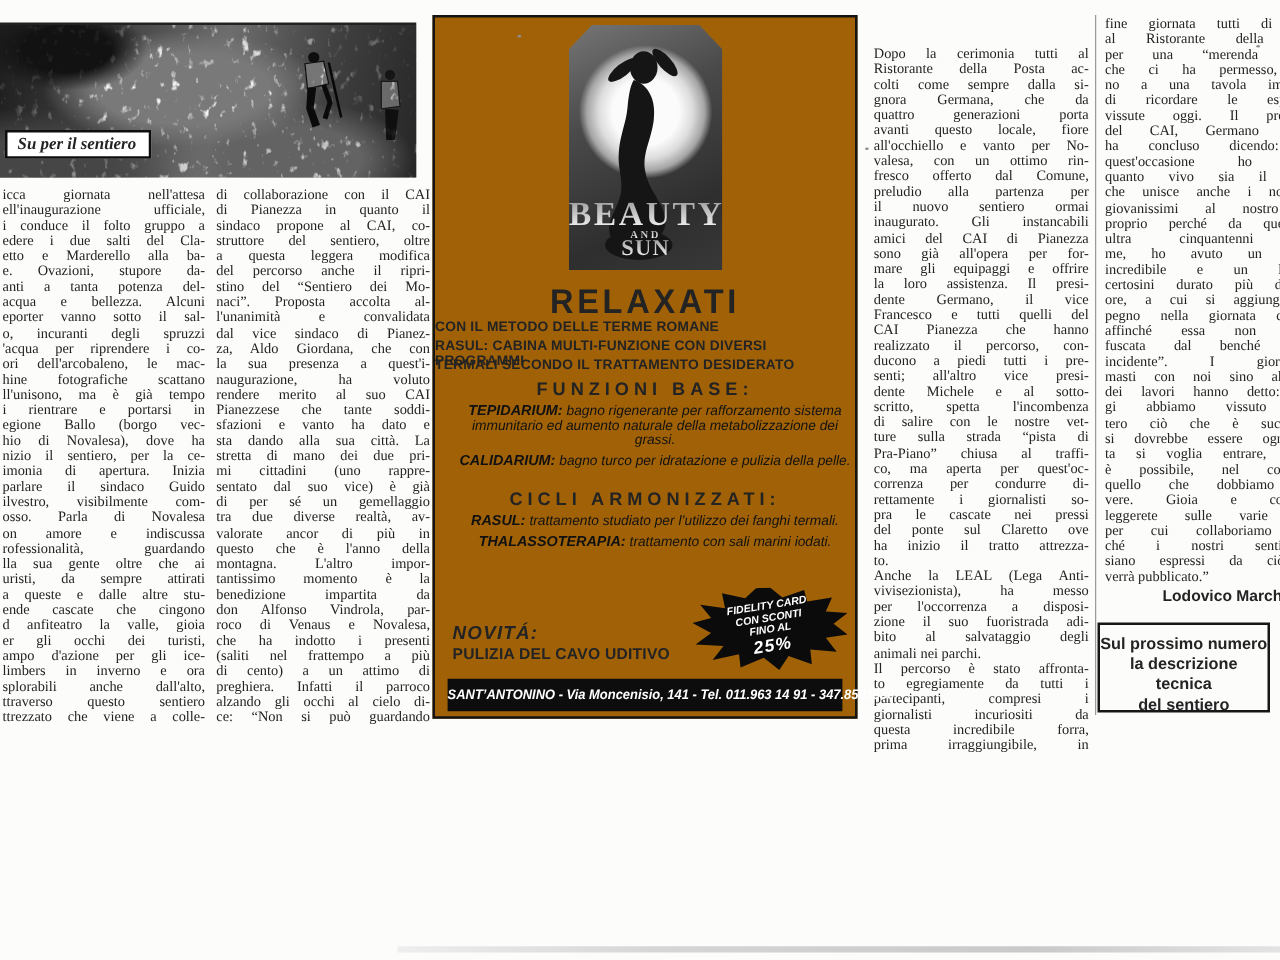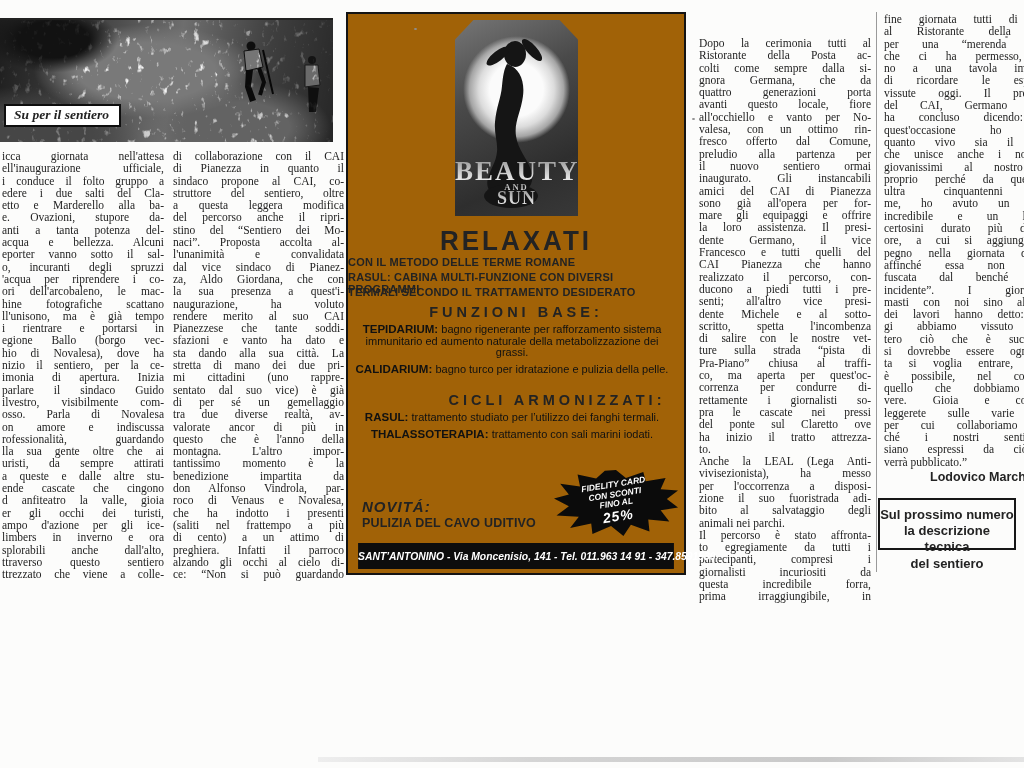--- a/index.html
+++ b/index.html
@@ -23,21 +23,21 @@
   .news-line.short{text-align-last:left;}
   #col1{left:2px;top:150px;width:162px;}
   #col2{left:173px;top:150px;width:171px;}
   #col3{left:699px;top:13px;width:172px;margin-top:24px;}
   #col4clip{position:absolute;left:884px;top:13px;width:140px;height:462px;overflow:hidden;}
   #col4{position:relative;width:168px;font-size:11.5px;line-height:12.3px;}
   .vrule{position:absolute;left:876px;top:12px;width:1px;height:560px;background:#9a9a9a;}
   .sigclip{position:absolute;left:884px;top:470px;width:140px;height:18px;overflow:hidden;}
   .signature{width:170px;padding-left:46px;font-family:"Liberation Sans","DejaVu Sans",sans-serif;
     font-weight:bold;font-size:12.5px;white-space:nowrap;}
-  .next-box{position:absolute;left:878px;top:498px;width:138px;height:52px;border:2px solid #161616;
+  .next-box{position:absolute;left:878px;top:498px;width:138px;height:72px;border:2px solid #161616;
     font-family:"Liberation Sans","DejaVu Sans",sans-serif;font-weight:bold;font-size:13px;
     line-height:16.2px;text-align:center;padding-top:7px;box-sizing:border-box;}
   
   .ad{position:absolute;left:346px;top:12px;width:340px;height:563px;border:2px solid #141414;
       box-sizing:border-box;background:#a16207;font-family:"Liberation Sans","DejaVu Sans",sans-serif;}
   .logo{position:absolute;left:107px;top:6px;width:123px;height:196px;
     clip-path:polygon(15% 0,85% 0,100% 10%,100% 100%,0 100%,0 10%);
     background:linear-gradient(155deg,#757575,#4a4a4a 35%,#2e2e2e 75%,#383838);}
   .sun{position:absolute;left:6px;top:14px;width:111px;height:111px;border-radius:50%;
     background:radial-gradient(circle at 50% 50%,#fbfbfb 0 34%,#dcdcdc 48%,#a5a5a5 60%,rgba(130,130,130,0) 68%);}
@@ -48,22 +48,22 @@
     color:transparent;}
   .w-beauty{top:136px;font-size:27px;letter-spacing:2px;}
   .w-and{top:162px;font-size:8.5px;letter-spacing:2px;}
   .w-sun{top:168px;font-size:18px;letter-spacing:1px;}
   .headline{position:absolute;top:212px;width:100%;text-align:center;font-weight:bold;
     font-size:26px;letter-spacing:3px;transform:scaleY(1.05);}
   .sub{position:absolute;width:100%;font-weight:bold;font-size:11px;letter-spacing:.2px;}
   .sub1{top:242px;}.sub2{top:257px;}.sub3{top:272px;}
   .sec-title{position:absolute;width:100%;text-align:center;font-weight:bold;font-size:14.5px;
     letter-spacing:4px;}
-  .t1{top:290px;}.t2{top:378px;padding-left:41px;}
-  .treats{position:absolute;left:0;width:328px;}
+  .t1{top:290px;}.t2{top:378px;}
+  .treats{position:absolute;left:12px;width:328px;font-style:italic;}
   .l1{top:310px;}.l2{top:398px;}
   .treat-line{text-align:center;font-size:11px;line-height:11.6px;margin-bottom:5px;color:#111;}
   .treat-line b{font-size:11.5px;}
   .novita{position:absolute;left:14px;top:484px;font-weight:bold;font-style:italic;font-size:15px;letter-spacing:1px;}
   .pulizia{position:absolute;left:14px;top:502px;font-weight:bold;font-size:12.5px;letter-spacing:.2px;}
   .star{position:absolute;left:206px;top:456px;width:124px;height:66px;background:#0b0b0b;
     clip-path:polygon(50% 0%,58% 12%,72% 3%,74% 17%,90% 12%,86% 29%,100% 31%,91% 44%,100% 57%,86% 61%,93% 78%,76% 75%,77% 93%,62% 83%,56% 100%,46% 85%,31% 97%,30% 81%,13% 88%,20% 71%,2% 69%,12% 55%,0% 43%,12% 37%,5% 21%,21% 25%,19% 7%,34% 13%,41% 1%);}
   .star-text{position:absolute;left:0;top:10px;width:100%;text-align:center;color:#fff;
     font-weight:bold;font-style:italic;font-size:8.5px;line-height:9.5px;transform:rotate(-9deg);}
   .star-text .big{font-size:14px;line-height:15px;letter-spacing:1px;}

